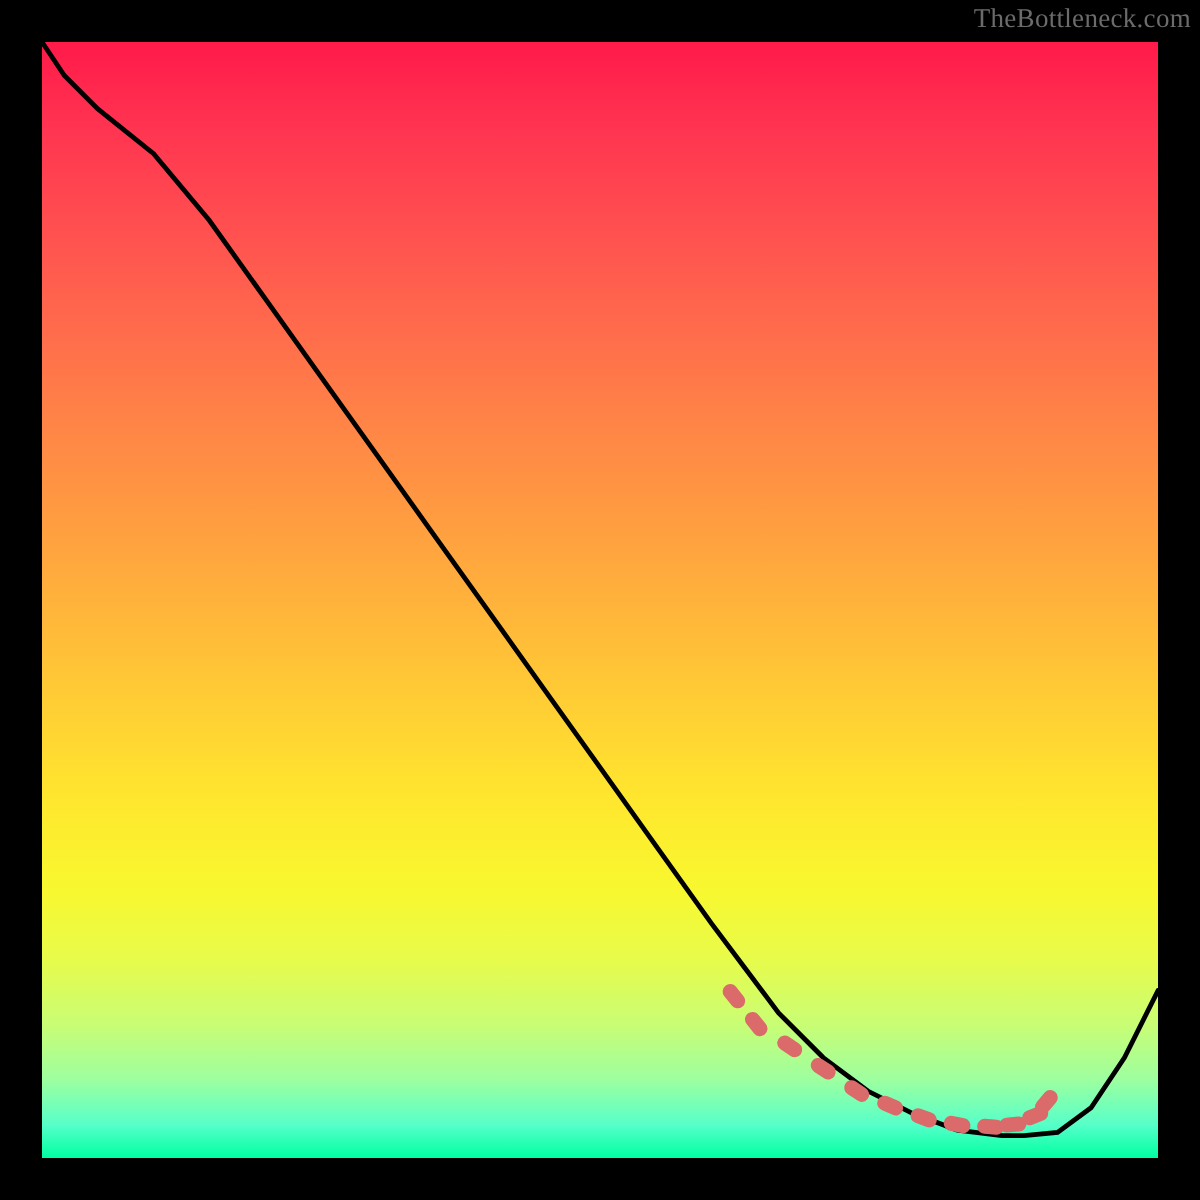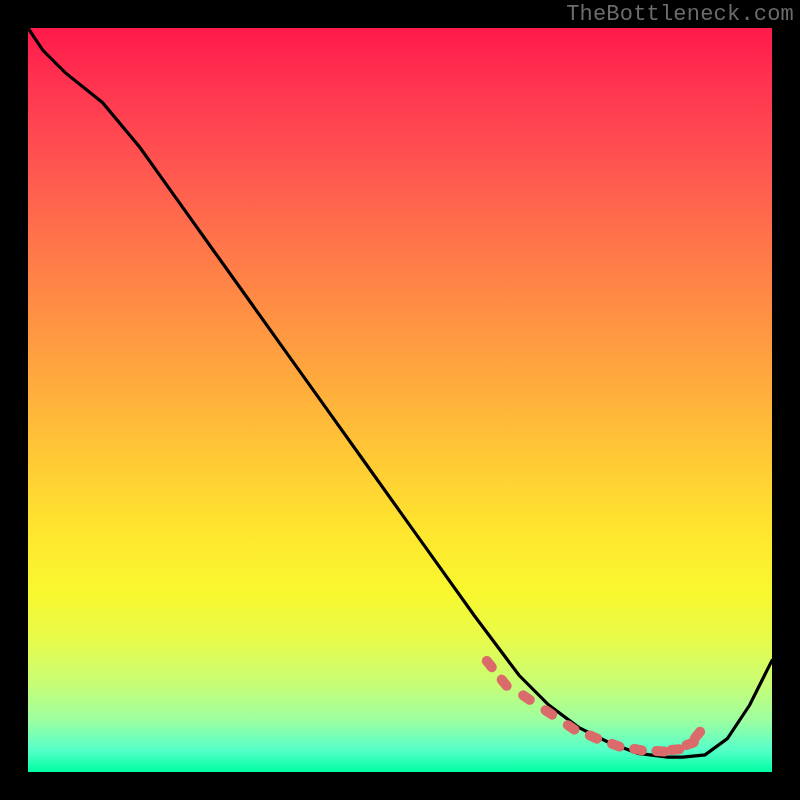--- a/index.html
+++ b/index.html
@@ -38,22 +38,22 @@
       #c9fd74 88%,
       #9dffa0 93%,
       #57ffc9 97%,
       #00ffa2 100%
     );
   }
   .watermark {
     position: absolute;
     top: 2px;
     right: 6px;
-    font-family: Liberation Mono, monospace;
-    font-size: 22px;
+    font-family: Liberation Serif, serif;
+    font-size: 18px;
     font-weight: 500;
     color: #6b6b6b;
     letter-spacing: 0.2px;
     user-select: none;
   }
   svg.curve {
     position: absolute;
     left: 0;
     top: 0;
     width: 744px;

